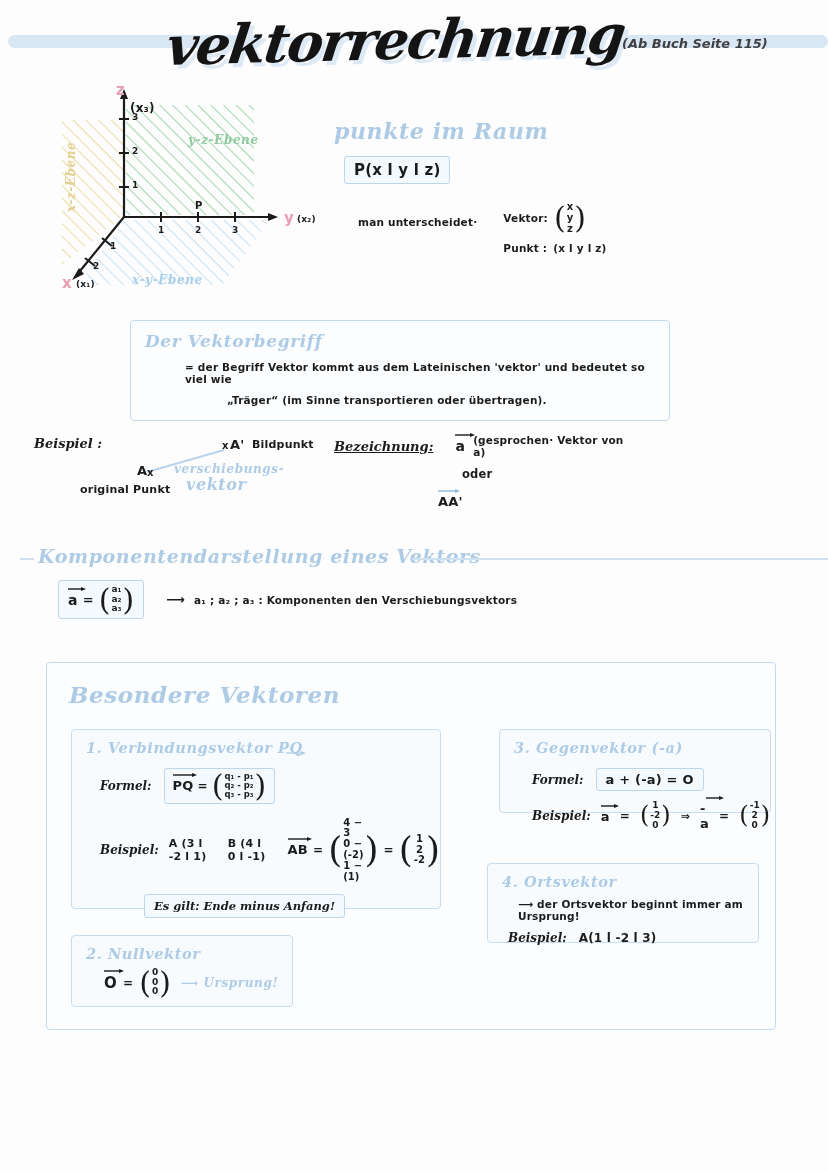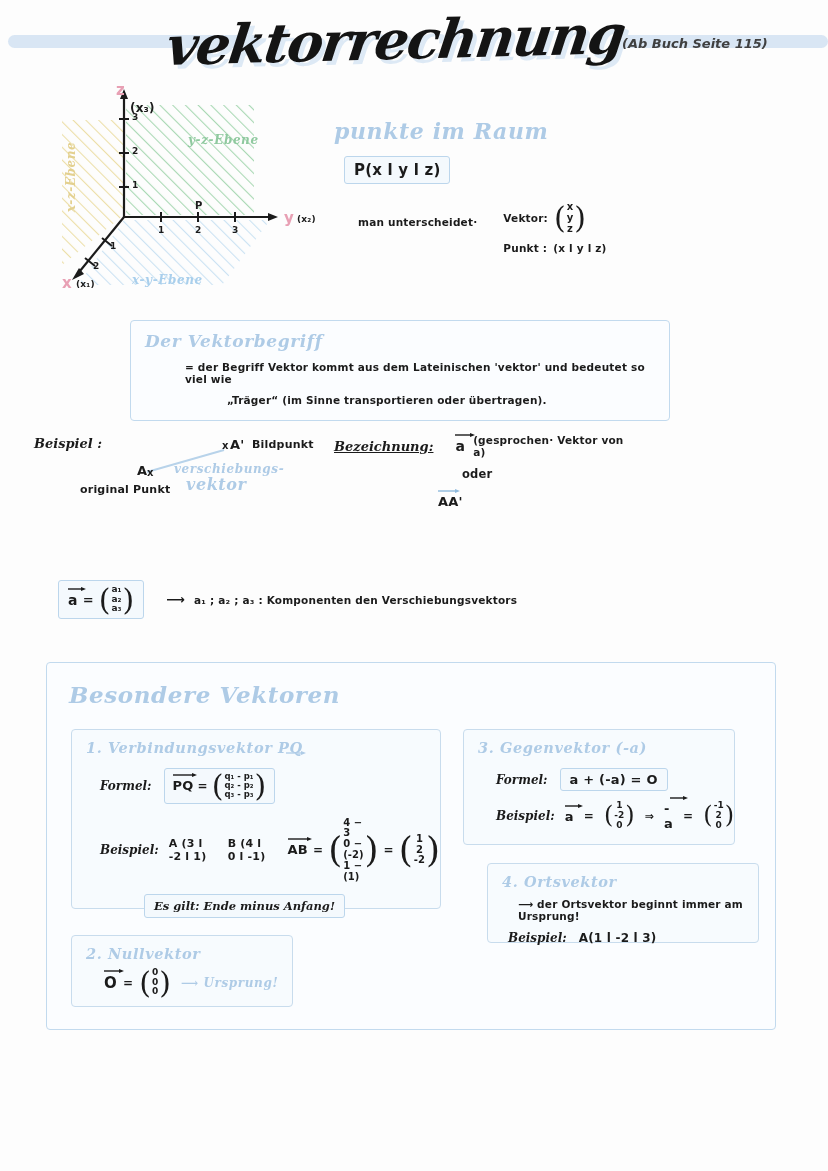--- a/index.html
+++ b/index.html
@@ -166,21 +166,21 @@
   .subcard {
     position: absolute;
     border: 1.4px solid #c8dced;
     background: #f7fbfe;
     border-radius: 4px;
     box-sizing: border-box;
   }
   .subcard-heading { font-size: 14.5px; margin: 9px 0 0 14px; }
   #card-verbindung { left: 24px; top: 66px; width: 370px; height: 180px; }
   #card-null       { left: 24px; top: 272px; width: 222px; height: 72px; }
-  #card-gegen      { left: 416px; top: 66px; width: 272px; height: 116px; }
+  #card-gegen      { left: 452px; top: 66px; width: 272px; height: 84px; }
   #card-orts       { left: 440px; top: 200px; width: 272px; height: 80px; }
 
   .row { display: flex; align-items: center; }
   .label-it {
     font-family: "DejaVu Serif", serif;
     font-style: italic;
     font-weight: 700;
     font-size: 12px;
     color: #1b1b1b;
   }
@@ -335,20 +335,25 @@
       <span class="vecname hand" style="font-size:13px;">
         <span>AA'</span>
         <svg class="vecarrow" viewBox="0 0 22 6" preserveAspectRatio="none">
           <line x1="0" y1="3" x2="19" y2="3" stroke="#8fb9dc" stroke-width="1.4"></line>
           <polygon points="22,3 17,1 17,5" fill="#8fb9dc"></polygon>
         </svg>
       </span>
     </div>
   </div>
 
+  <div class="abs" id="komponenten-header">
+    <div id="komp-rule-left"></div>
+    <div class="script" id="komponenten-heading">Komponentendarstellung eines Vektors</div>
+    <div id="komp-rule-right"></div>
+  </div>
 
   <div class="abs" id="komponenten-body">
     <div class="boxed">
       <span class="row" style="gap:5px;">
         <span class="vecname hand" style="font-size:14px;">
           <span>a</span>
           <svg class="vecarrow" viewBox="0 0 18 6" preserveAspectRatio="none">
             <line x1="0" y1="3" x2="15" y2="3" stroke="#1b1b1b" stroke-width="1.4"></line>
             <polygon points="18,3 13,1 13,5" fill="#1b1b1b"></polygon>
           </svg>

